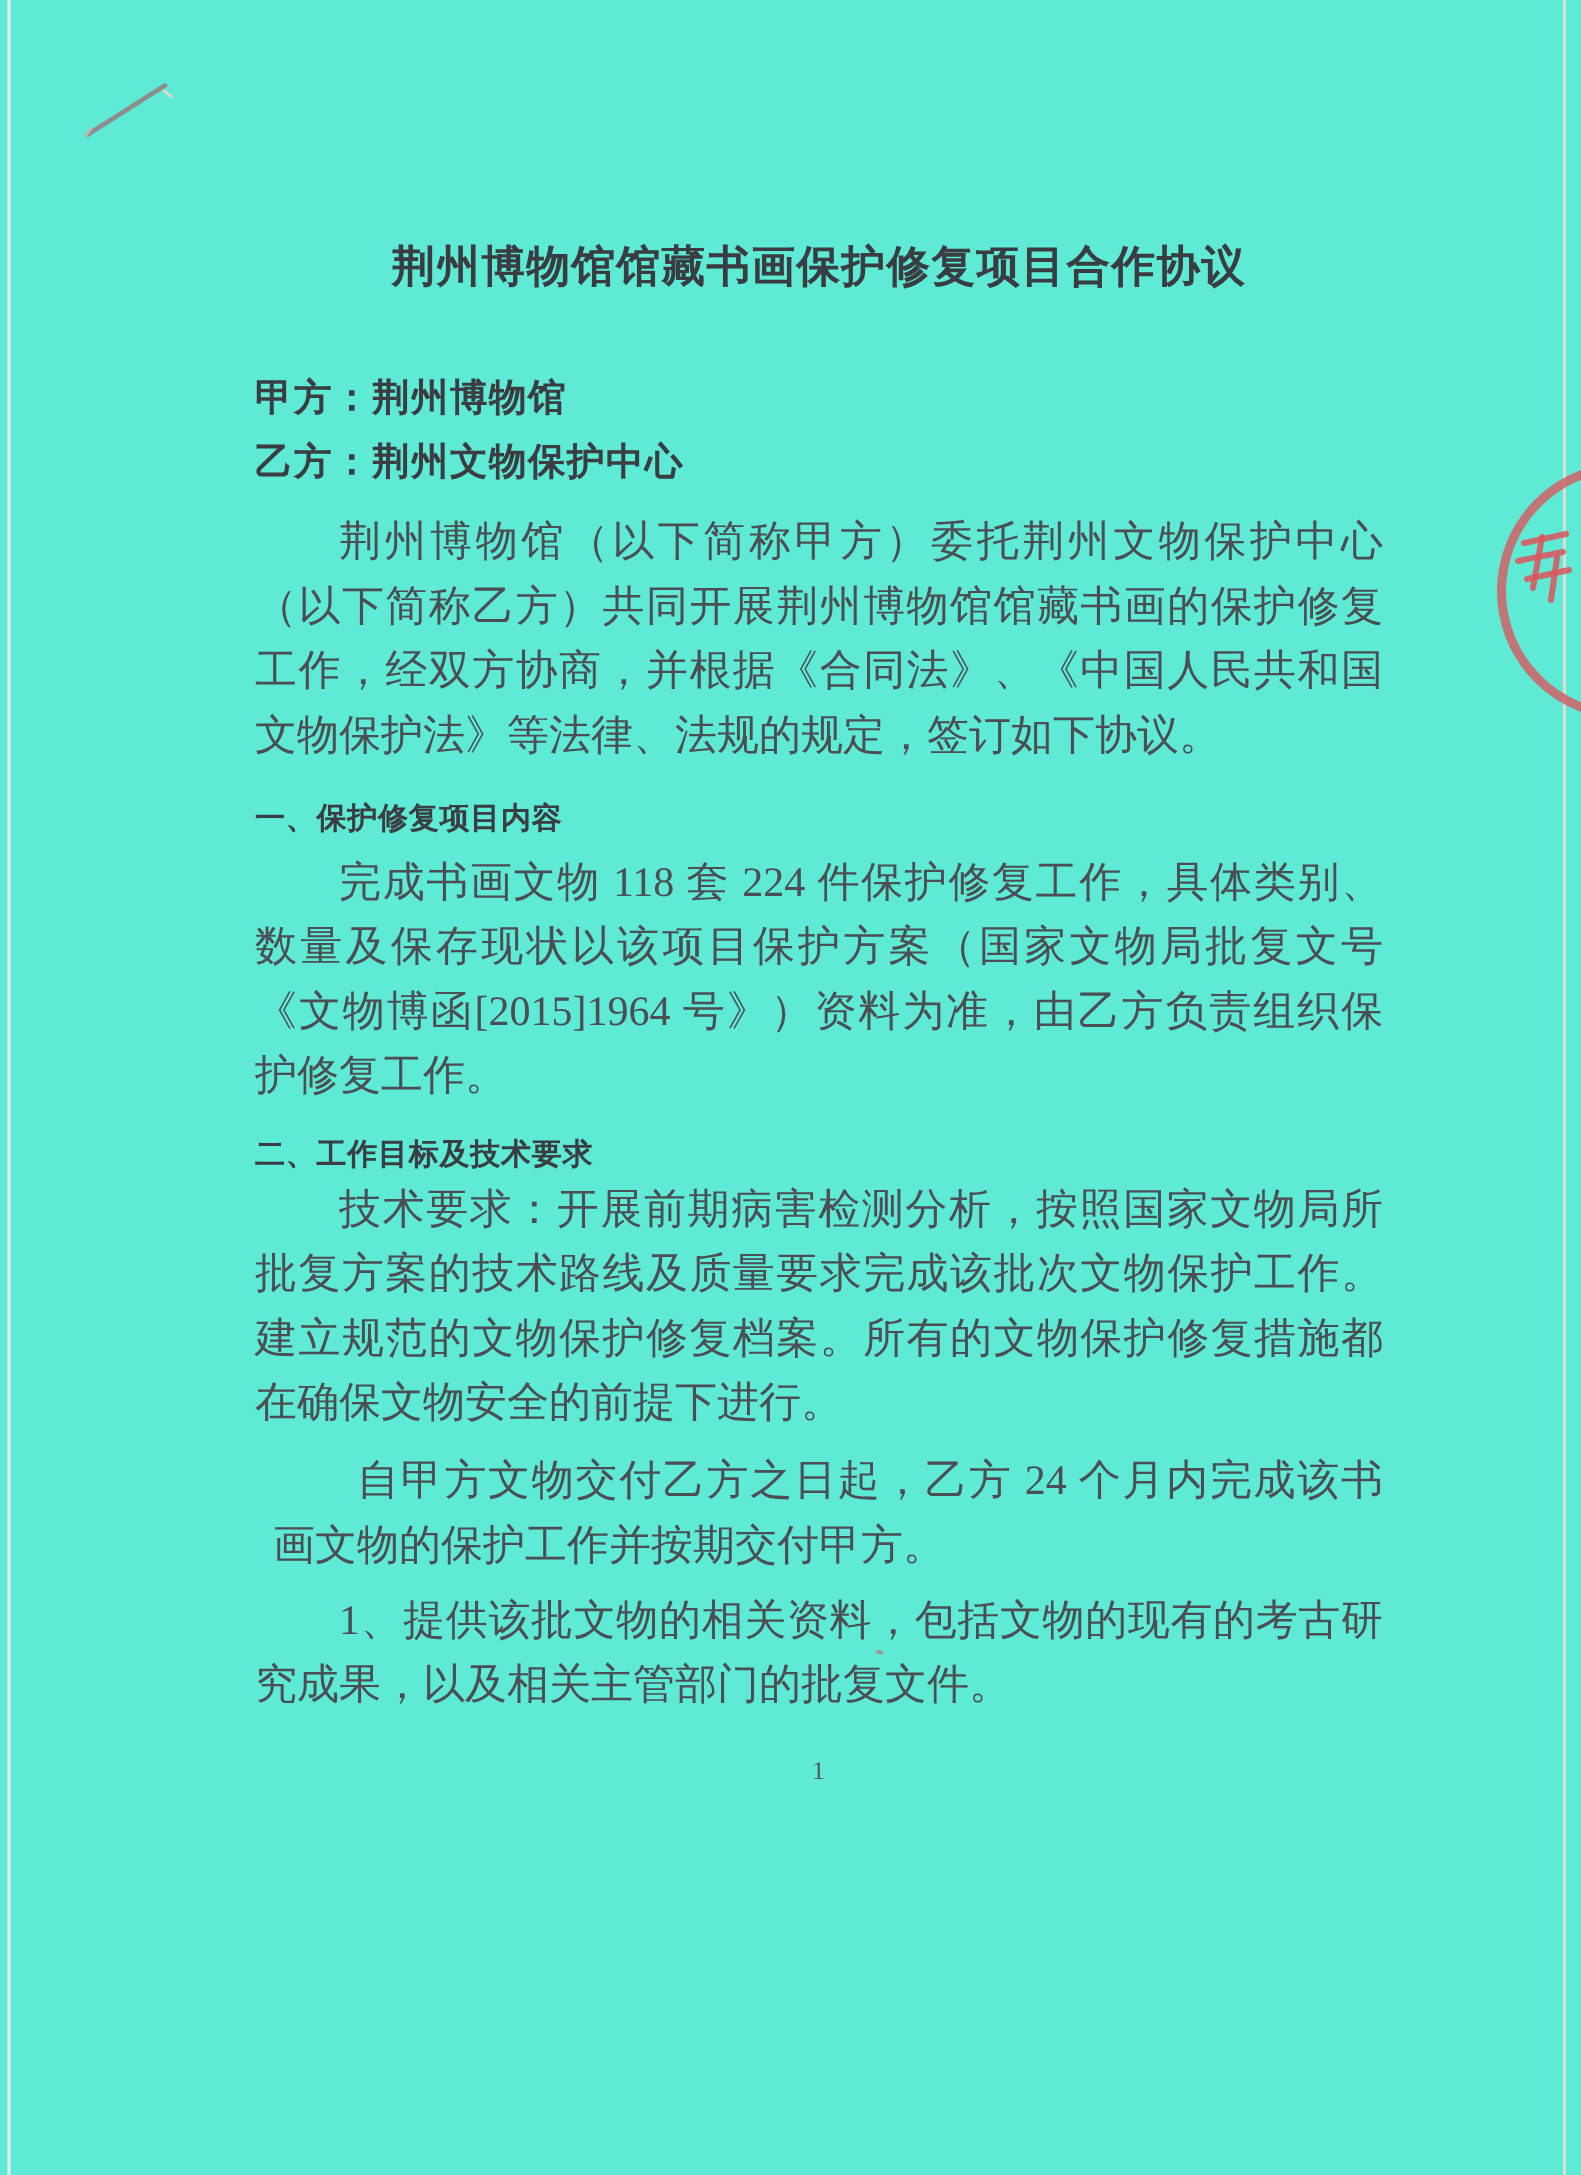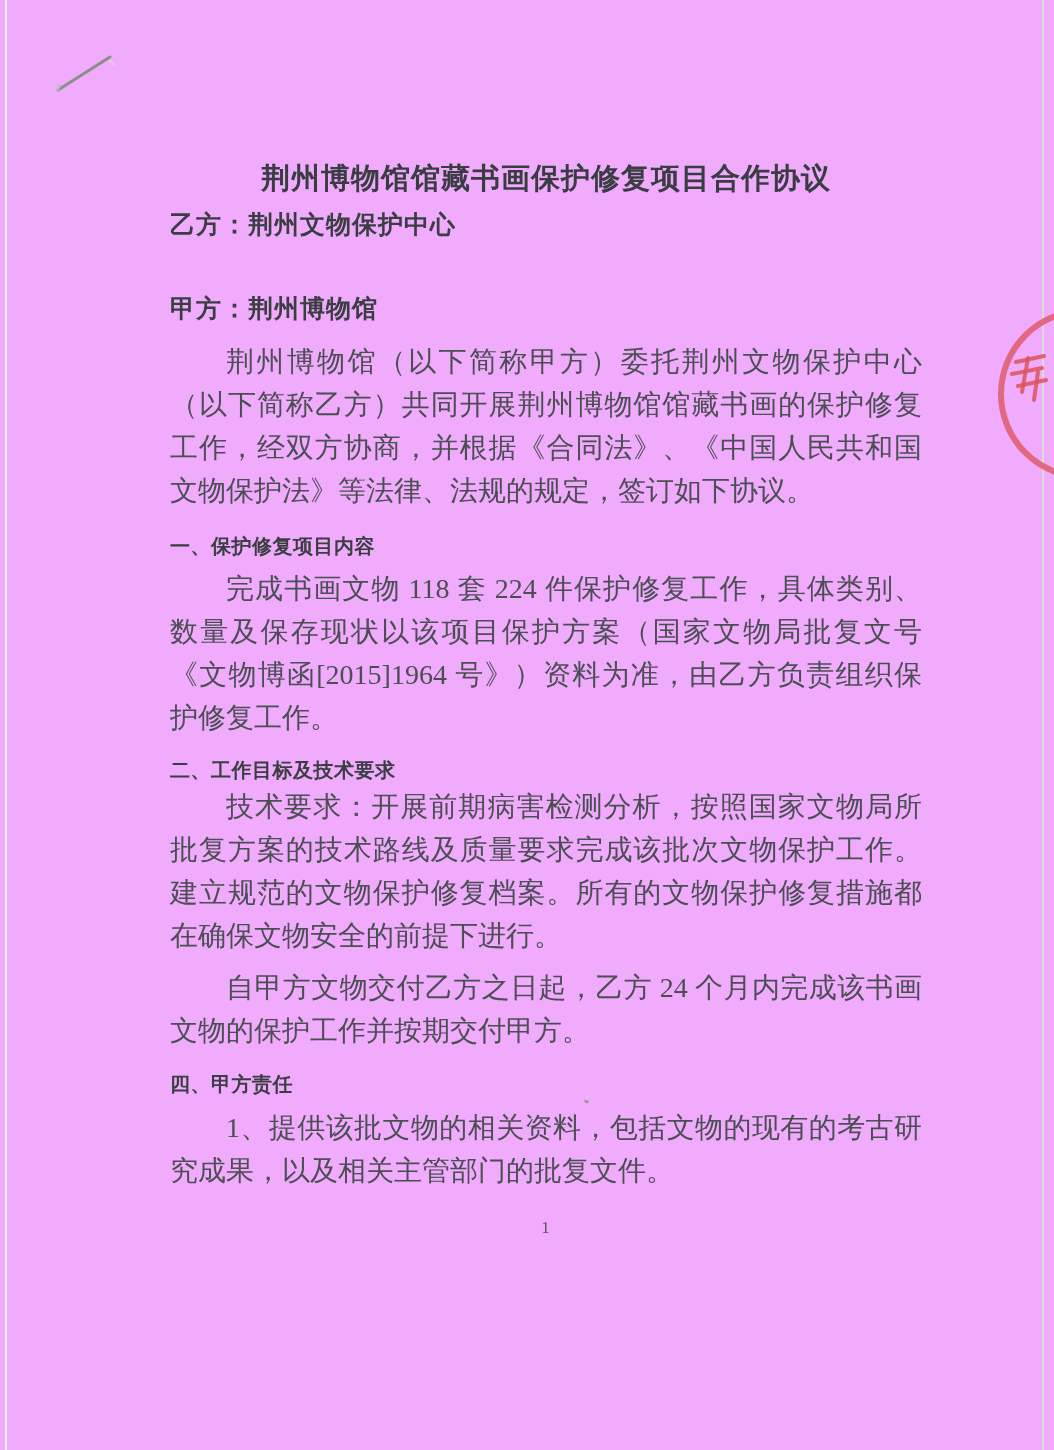--- a/index.html
+++ b/index.html
@@ -1,20 +1,20 @@
 <!DOCTYPE html>
 <html lang="zh"><head>
 <meta charset="utf-8">
 <style>
   html,body{margin:0;padding:0;background:#e9e9e7;}
   .paper{
     position:relative;
     width:1054px;height:1450px;
     margin:0 auto;
-    background:#f0abfc;
+    background:#5eead4;
     overflow:hidden;
     font-family:"Liberation Serif","DejaVu Serif",serif;
     color:#4b4e53;
   }
   
   .edge-left{position:absolute;left:5px;top:0;width:2px;height:100%;background:#ececе8;background:#ecece8;}
   .edge-right{position:absolute;left:1042px;top:0;width:2px;height:100%;background:#dcdcd6;}
   .content{
     position:absolute;left:170px;top:0;width:752px;
   }
@@ -50,21 +50,21 @@
     color:#3a3d41;
     line-height:30px;
     letter-spacing:0.5px;
   }
   .h1x{margin-top:19px;}
   .p1x{margin-top:6px;}
   .h2x{margin-top:16px;}
   .p2a{margin-top:8px;}
   .p2b{margin-top:2px;font-family:Liberation Mono, monospace;}
   .h3x{margin-top:19px;}
-  .p3x{margin-top:7px;}
+  .p3x{margin-top:7px;margin-left:12px;}
   .h4x{margin-top:17px;}
   .p4x{margin-top:7px;}
   .page-num{
     margin-top:26px;
     text-align:center;
     font-size:17px;
     color:#56585c;
     letter-spacing:1px;
   }
   
@@ -112,32 +112,31 @@
       <path d="M34 24 L30 52"></path>
     </g>
   </svg>
 
   <div class="speck speck-1"></div>
 
   <div class="content">
 
     <div class="doc-title">荆州博物馆馆藏书画保护修复项目合作协议</div>
 
+    <div class="party party-a">甲方：荆州博物馆</div>
     <div class="party party-b">乙方：荆州文物保护中心</div>
-    <div class="party party-a">甲方：荆州博物馆</div>
 
     <div class="para intro">荆州博物馆（以下简称甲方）委托荆州文物保护中心（以下简称乙方）共同开展荆州博物馆馆藏书画的保护修复工作，经双方协商，并根据《合同法》、《中国人民共和国文物保护法》等法律、法规的规定，签订如下协议。</div>
 
     <div class="sec-heading h1x">一、保护修复项目内容</div>
     <div class="para p1x">完成书画文物 118 套 224 件保护修复工作，具体类别、数量及保存现状以该项目保护方案（国家文物局批复文号《文物博函[2015]1964 号》）资料为准，由乙方负责组织保护修复工作。</div>
 
     <div class="sec-heading h2x">二、工作目标及技术要求</div>
     <div class="para p2b">技术要求：开展前期病害检测分析，按照国家文物局所批复方案的技术路线及质量要求完成该批次文物保护工作。建立规范的文物保护修复档案。所有的文物保护修复措施都在确保文物安全的前提下进行。</div>
 
     <div class="para p3x">自甲方文物交付乙方之日起，乙方 24 个月内完成该书画文物的保护工作并按期交付甲方。</div>
 
-    <div class="sec-heading h4x">四、甲方责任</div>
     <div class="para p4x">1、提供该批文物的相关资料，包括文物的现有的考古研究成果，以及相关主管部门的批复文件。</div>
 
     <div class="page-num">1</div>
 
   </div>
 </div>
 
 </body></html>

